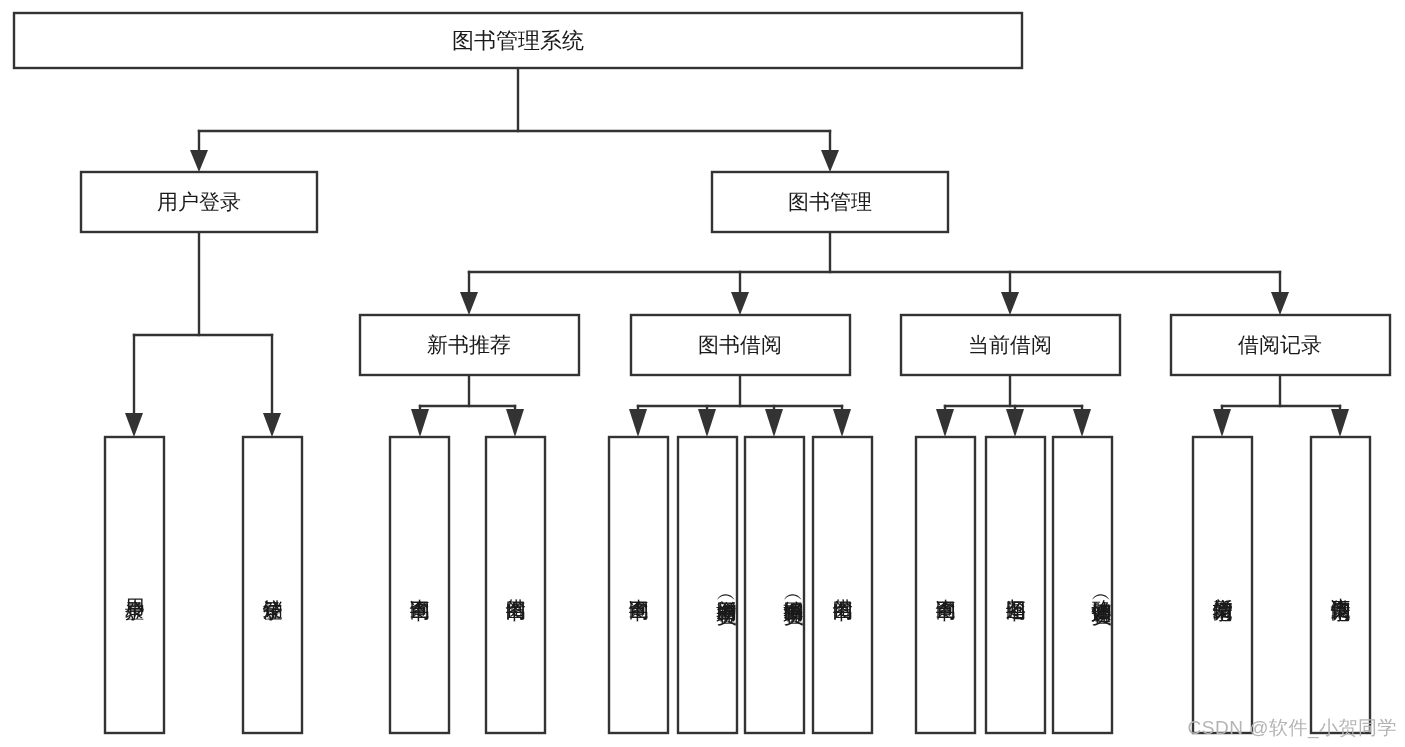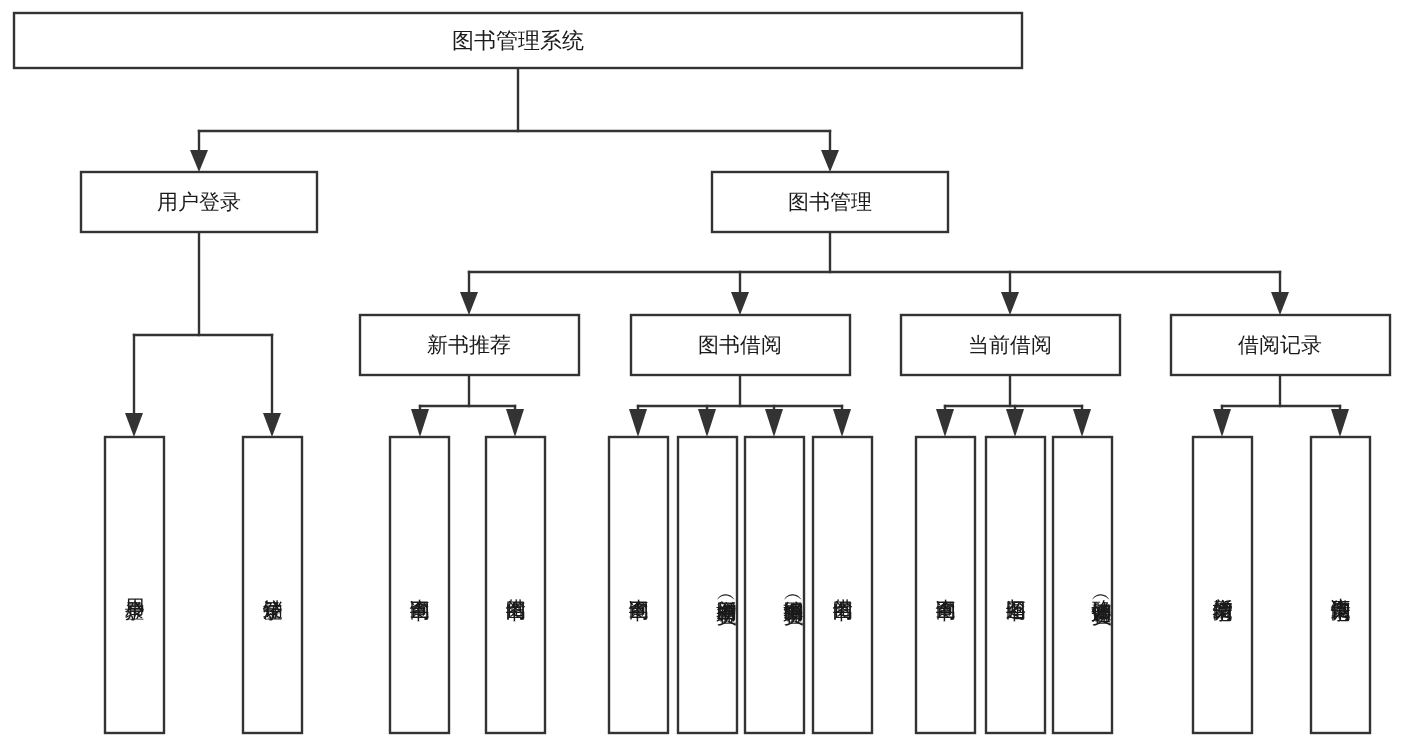--- a/index.html
+++ b/index.html
@@ -217,14 +217,15 @@
   <div class="vlabel" style="left:745px; top:437px; width:59px; height:296px; align-items:flex-start; padding-top:6px; box-sizing:border-box;">编辑图书（管理员）</div>
   <div class="vlabel" style="left:813px; top:437px; width:59px; height:296px;">借阅图书</div>
 
   <div class="vlabel" style="left:916px; top:437px; width:59px; height:296px;">查询图书</div>
   <div class="vlabel" style="left:986px; top:437px; width:59px; height:296px;">归还图书</div>
   <div class="vlabel" style="left:1053px; top:437px; width:59px; height:296px; align-items:flex-start; padding-top:6px; box-sizing:border-box;">确认归还（管理员）</div>
 
   <div class="vlabel" style="left:1193px; top:437px; width:59px; height:296px;">新增借阅记录</div>
   <div class="vlabel" style="left:1311px; top:437px; width:59px; height:296px;">查询借阅记录</div>
 
+  <div class="watermark">CSDN @软件_小贺同学</div>
 
 </div>
 
 </body></html>

